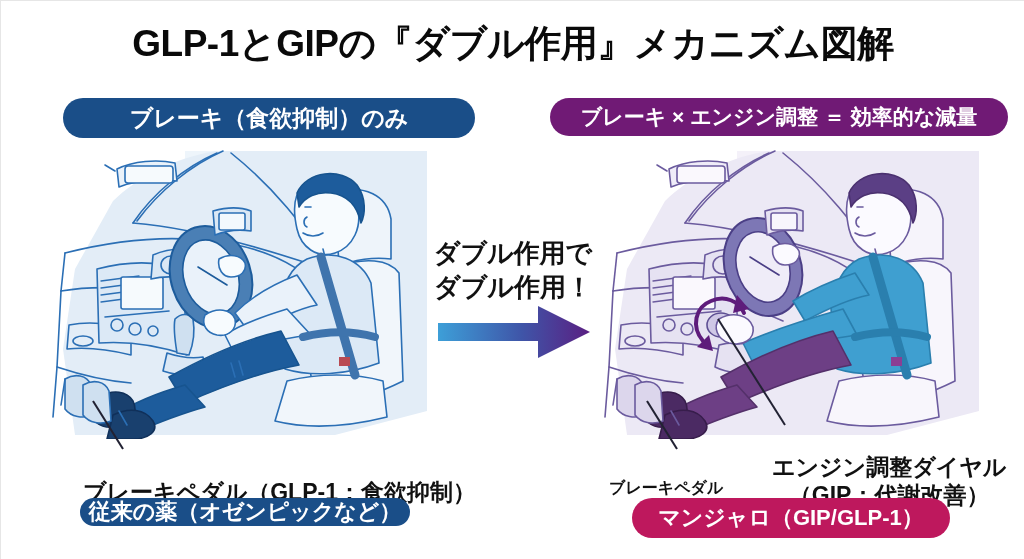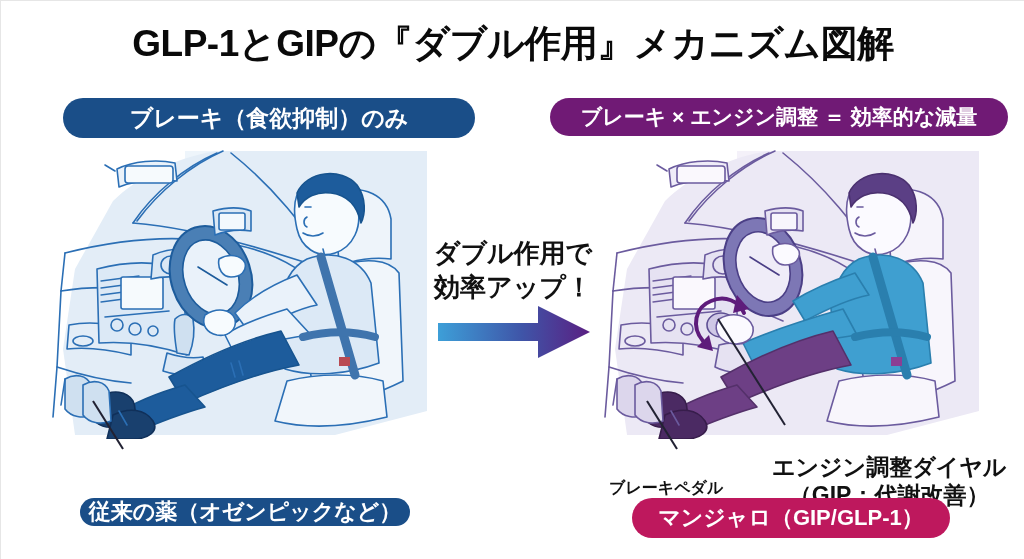--- a/index.html
+++ b/index.html
@@ -353,21 +353,21 @@
       <path d="M84 262 L92 276"></path>
 
       <path d="M30 230 C 40 224 52 226 56 236 L58 266 C 48 270 36 268 30 260 Z" fill="#dcd6ec"></path>
       <path d="M48 236 C 58 230 70 232 74 242 L76 272 C 66 276 54 274 48 266 Z" fill="#dcd6ec"></path>
       <path d="M30 230 L26 256"></path>
     </g>
   </svg>
 
   <div id="arrow-text">
     <div>ダブル作用で</div>
-    <div>効率アップ！</div>
+    <div>ダブル作用！</div>
   </div>
 
   <svg id="arrow-shape" viewBox="0 0 152 52">
     <defs>
       <linearGradient id="arrowGrad" x1="0" y1="0" x2="1" y2="0">
         <stop offset="0%" stop-color="#3d9fd8"></stop>
         <stop offset="55%" stop-color="#3f55a8"></stop>
         <stop offset="100%" stop-color="#5a1f82"></stop>
       </linearGradient>
     </defs>
@@ -376,20 +376,21 @@
 
   <svg class="leader" style="left:0;top:0;width:1024px;height:559px;">
 
     <line x1="92" y1="400" x2="122" y2="448" stroke="#223" stroke-width="2"></line>
 
     <line x1="646" y1="400" x2="676" y2="448" stroke="#223" stroke-width="2"></line>
 
     <line x1="717" y1="318" x2="784" y2="424" stroke="#223" stroke-width="2"></line>
   </svg>
 
+  <div class="callout" id="callout-left-pedal">ブレーキペダル（GLP-1：食欲抑制）</div>
 
   <div class="callout" id="callout-right-pedal">ブレーキペダル</div>
 
   <div class="callout" id="callout-dial">
     <div>エンジン調整ダイヤル</div>
     <div>（GIP：代謝改善）</div>
   </div>
 
   <div class="pill" id="footer-left">
     <span>従来の薬（オゼンピックなど）</span>

